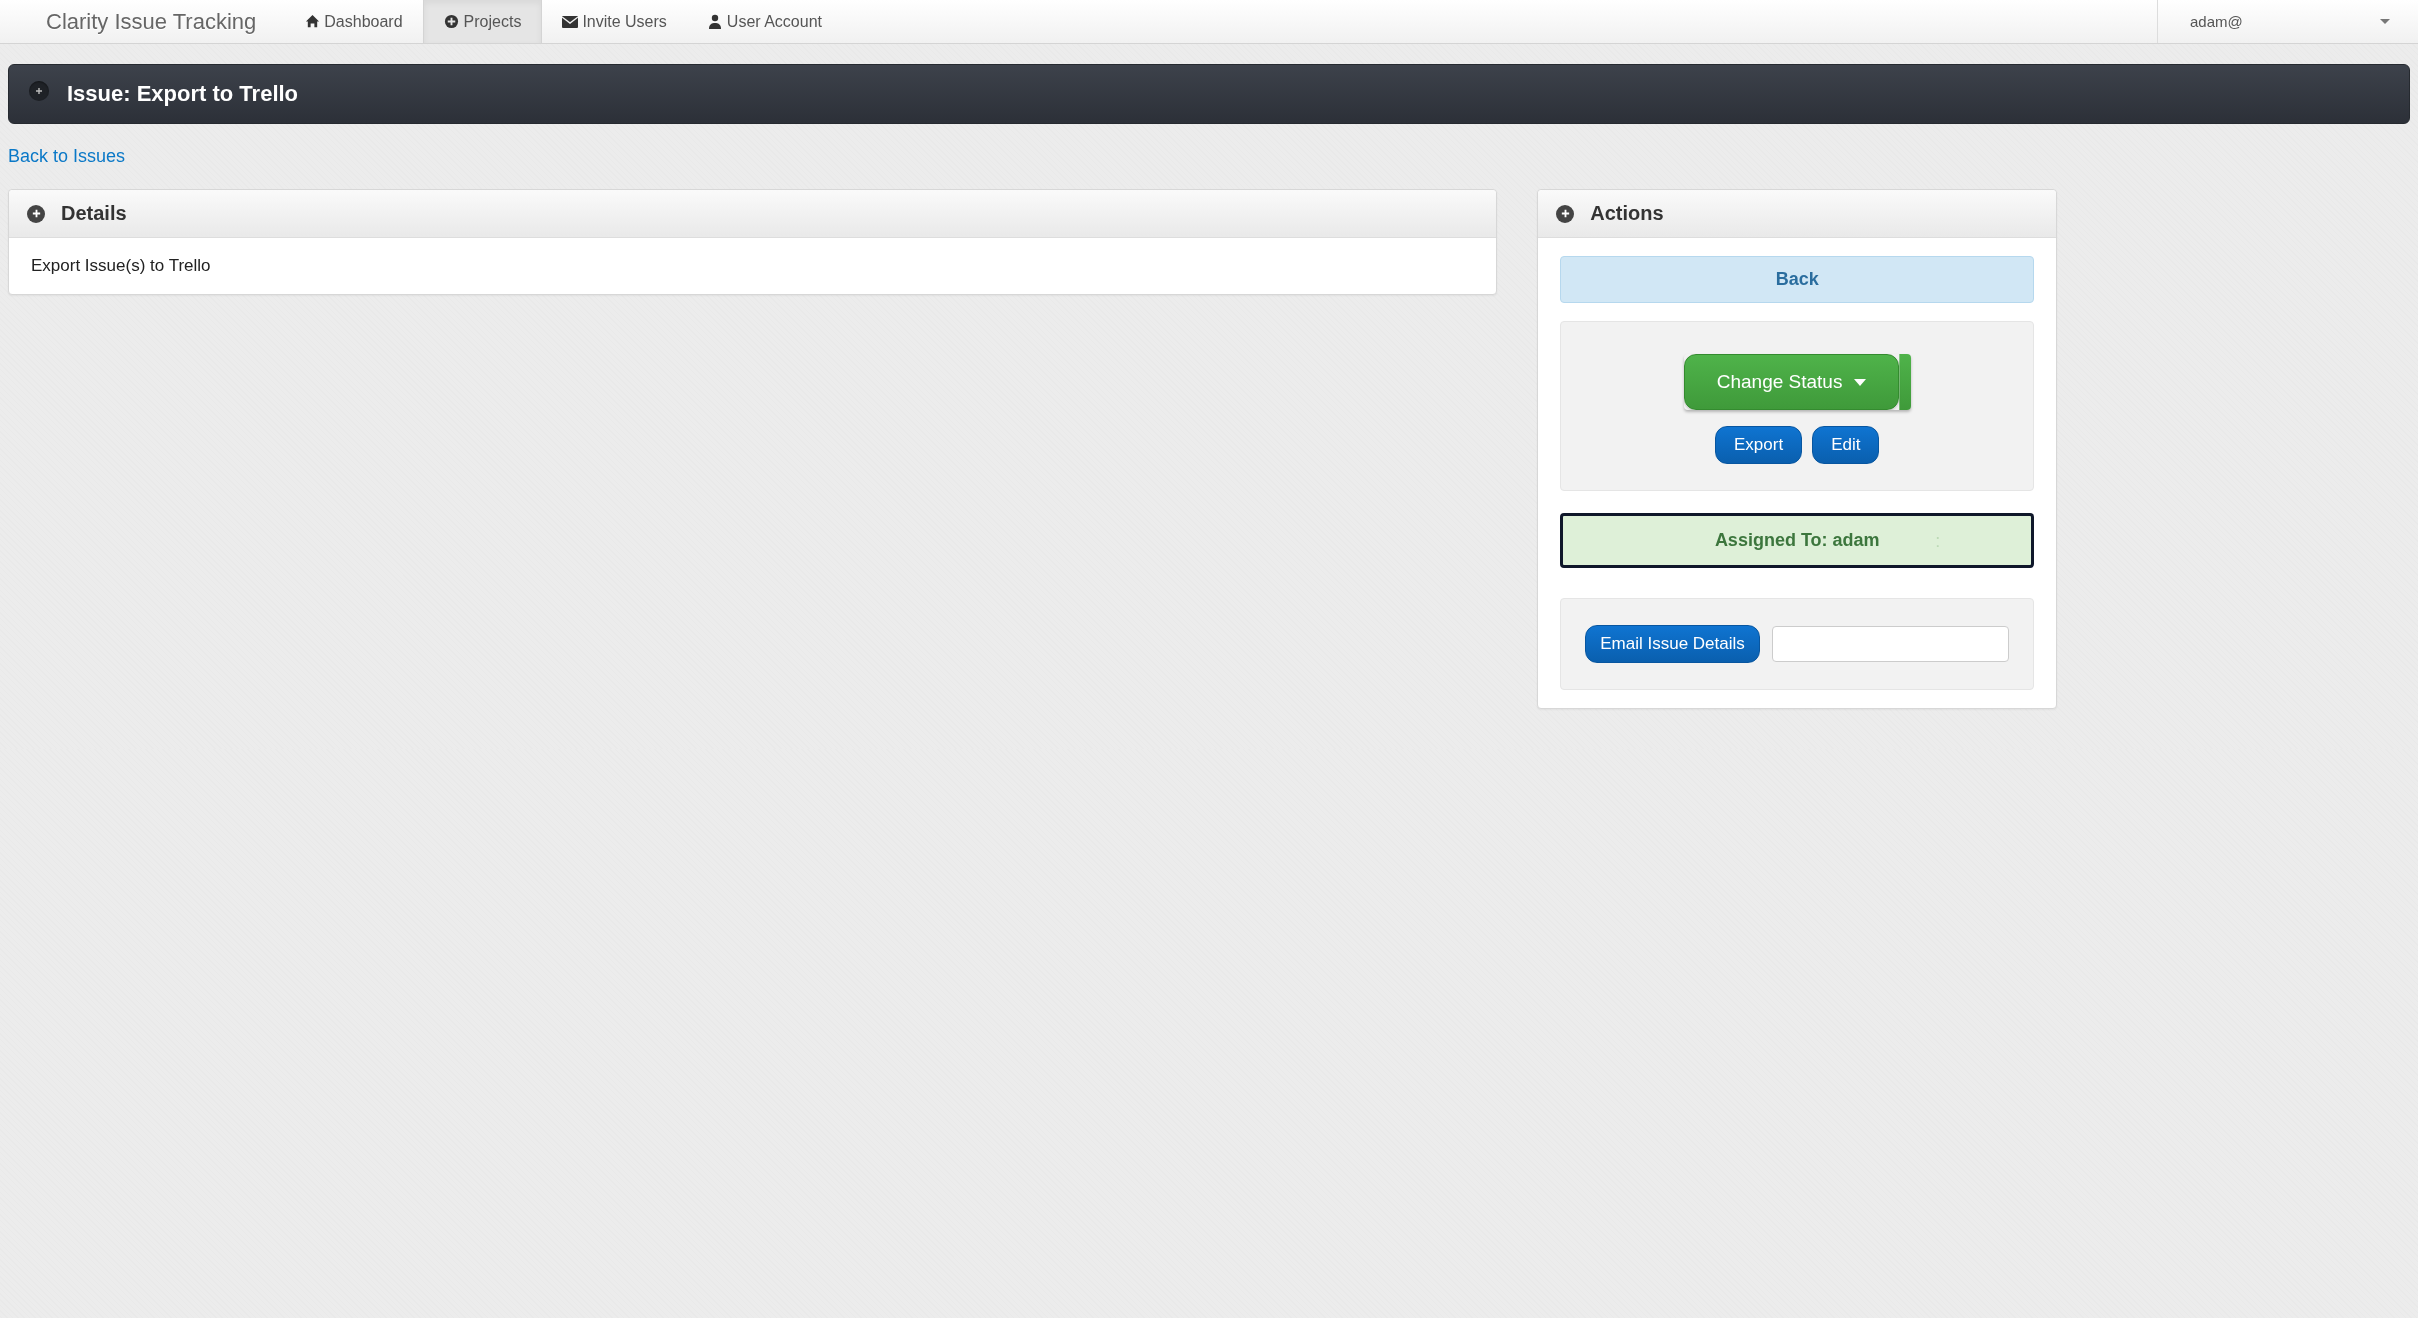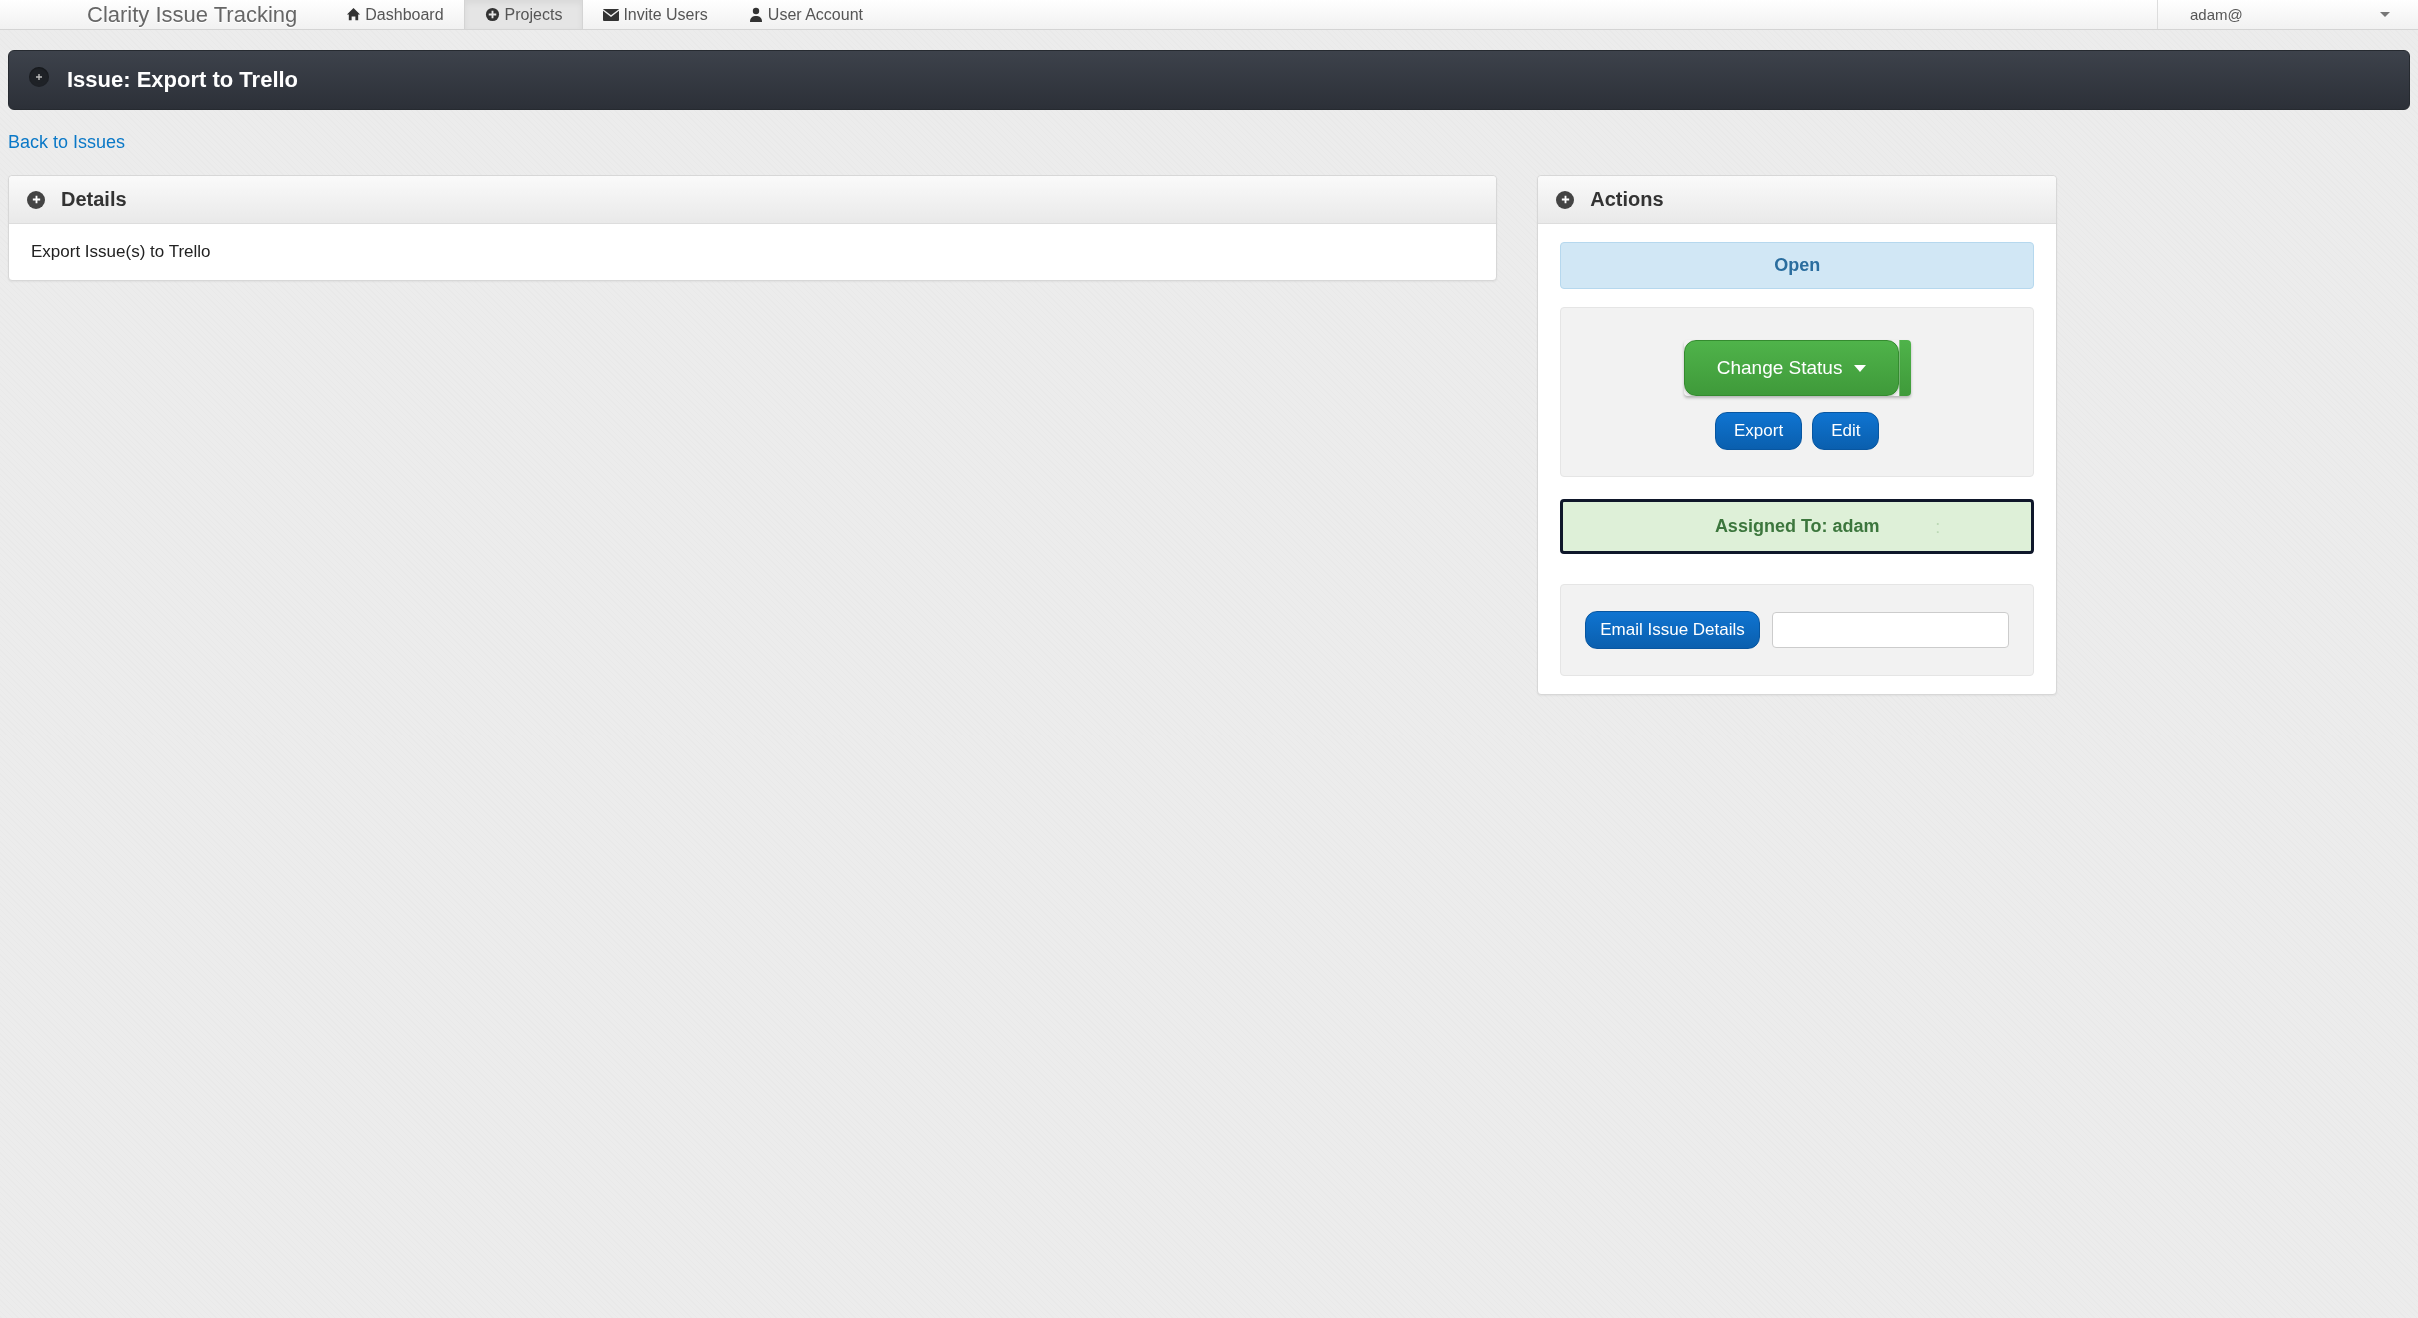--- a/index.html
+++ b/index.html
@@ -8,25 +8,24 @@
     font-size: 14px;
     background: #ececec;
     background-image: repeating-linear-gradient(45deg, rgba(0,0,0,0.01) 0, rgba(0,0,0,0.01) 1px, transparent 1px, transparent 4px);
     color: #333;
   }
 
   
   .navbar {
     background: linear-gradient(to bottom, #ffffff, #f1f1f1);
     border-bottom: 1px solid #d4d4d4;
-    height: 30px;
+    height: 44px;
     display: flex;
     align-items: stretch;
     position: relative;
-    padding-left: 41px;
   }
   .brand {
     color: #666;
     font-size: 22px;
     padding: 0 28px 0 46px;
     display: flex;
     align-items: center;
     text-shadow: 0 1px 0 #fff;
   }
   .nav-tabs {
@@ -378,21 +377,21 @@
         <div class="panel-header">
           <span class="plus-circle">
             <svg width="11" height="11" viewBox="0 0 12 12">
                 <path d="M6 2v8M2 6h8" stroke="#fff" stroke-width="2"></path>
               </svg>
           </span>
           <span class="panel-header-title">Actions</span>
         </div>
         <div class="panel-body">
 
-          <div class="status-pill">Open</div>
+          <div class="status-pill">Back</div>
 
           <div class="action-box">
             <span class="btn-green-wrap">
               <button class="btn btn-green">
                 <span>Change Status</span>
                 <span class="tri"></span>
               </button>
               <span class="btn-green-split"></span>
             </span>
             <div class="btn-row">

